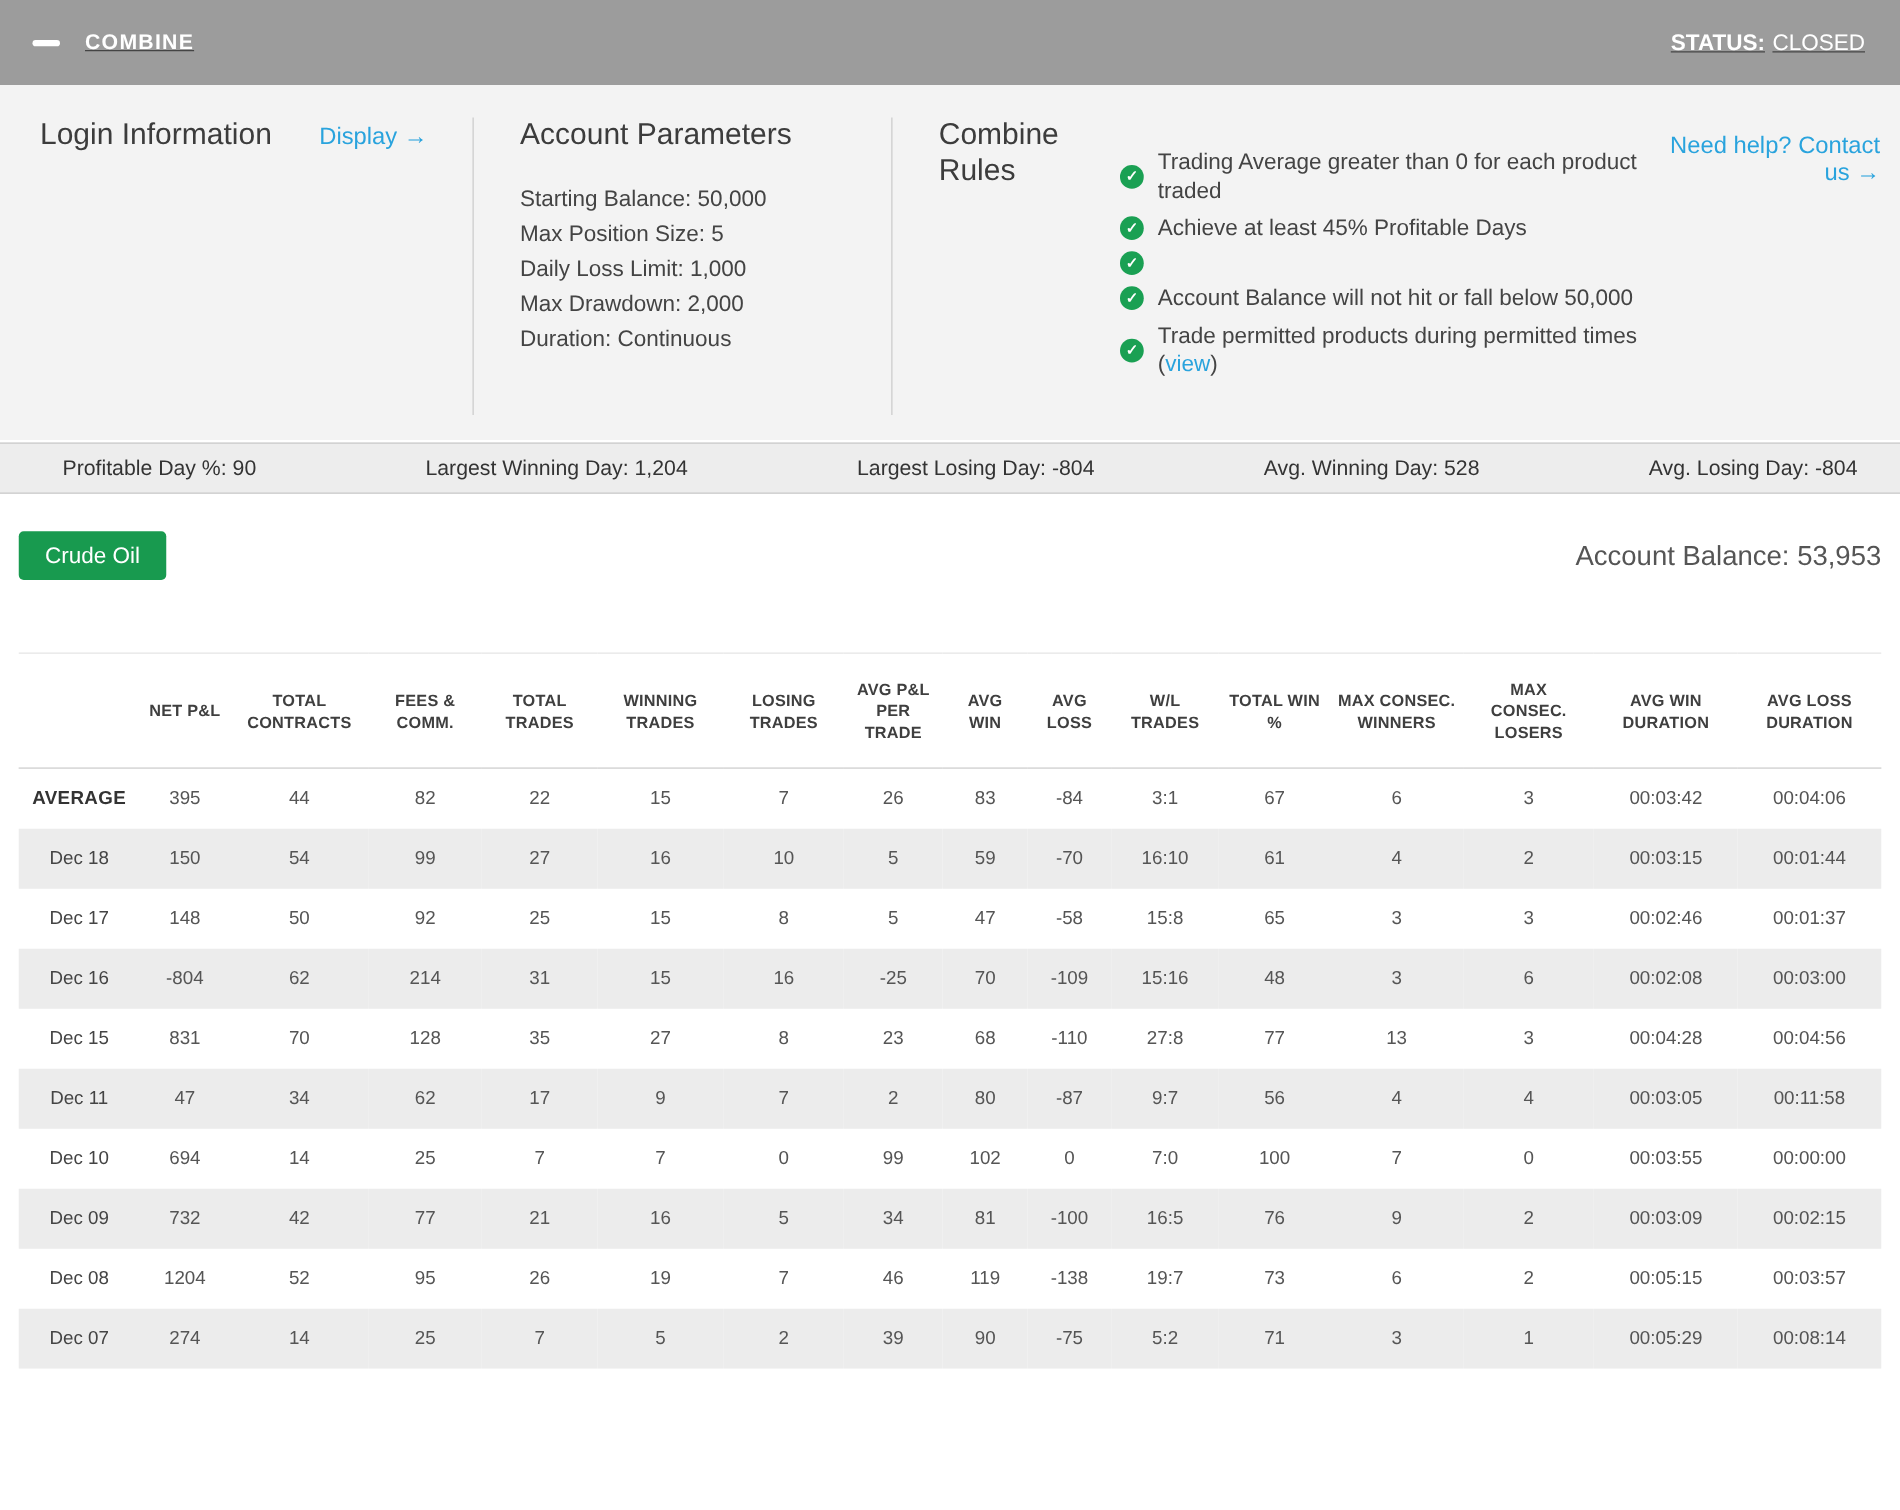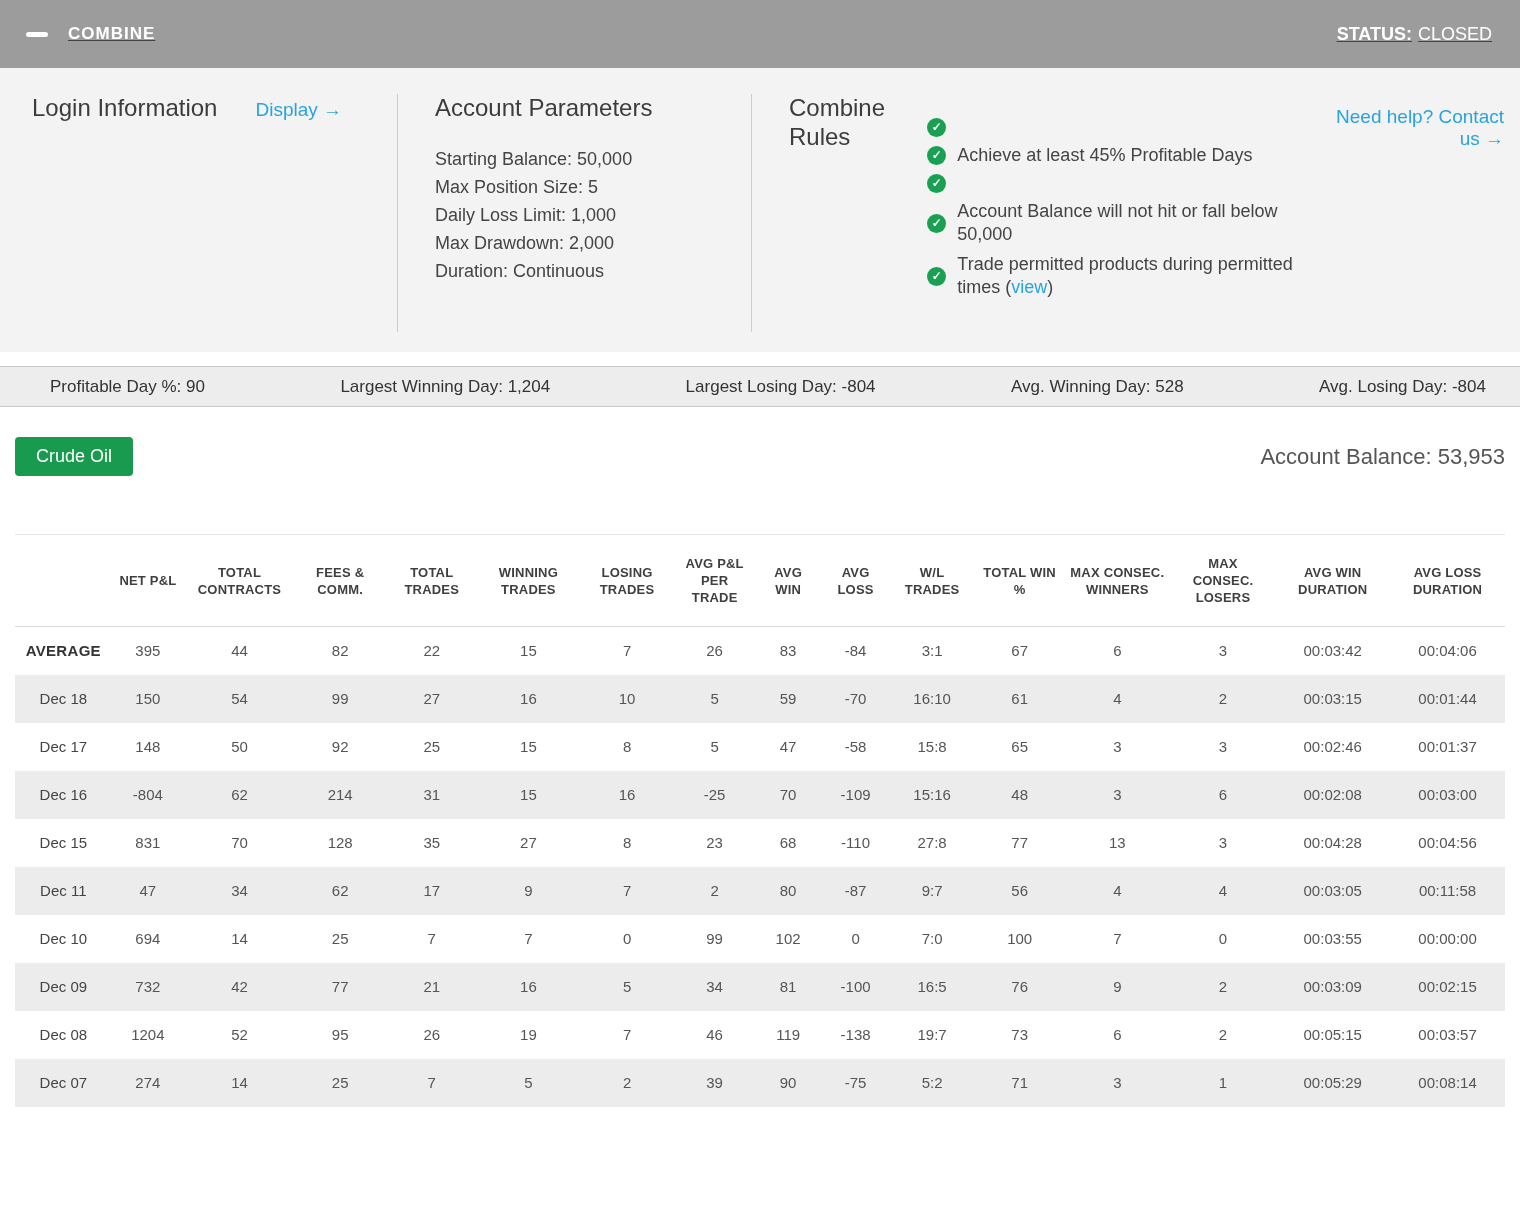--- a/index.html
+++ b/index.html
@@ -37,21 +37,20 @@
   }
   .topbar-status { color: #ffffff; font-size: 18px; }
   .topbar-status .status-label { font-weight: bold; margin-right: 6px; }
 
   
   .info-panel {
     background: #f3f3f3;
     display: flex;
     padding: 26px 16px 20px 32px;
     min-height: 284px;
-    gap: 19px;
   }
   .panel-heading {
     font-size: 24px;
     font-weight: 400;
     color: #3c3c3c;
     margin: 0;
     line-height: 1.2;
   }
   .col-login { width: 346px; flex: none; }
   .login-head { display: flex; align-items: baseline; gap: 38px; }
@@ -104,21 +103,21 @@
   }
   .help-row {
     margin-top: 12px;
     text-align: right;
     font-size: 19px;
     padding-right: 0;
   }
 
   
   .stats-bar {
-    margin-top: 14px;
+    margin-top: 2px;
     background: #ededed;
     border-top: 1px solid #c9c9c9;
     border-bottom: 1px solid #c9c9c9;
     height: 41px;
     display: flex;
     align-items: center;
     justify-content: space-between;
     padding: 0 34px 0 50px;
     font-size: 17px;
     color: #333;
@@ -209,20 +208,21 @@
       <div>Max Drawdown: 2,000</div>
       <div>Duration: Continuous</div>
     </div>
   </div>
 
   <div class="col-rules">
     <h2 class="panel-heading">Combine Rules</h2>
     <ul class="rules-list">
       <li>
         <span class="check-icon">✓</span>
+        <span>Trading Average greater than 0 for each product traded</span>
       </li>
       <li>
         <span class="check-icon">✓</span>
         <span>Achieve at least 45% Profitable Days</span>
       </li>
       <li>
         <span class="check-icon">✓</span>
       </li>
       <li>
         <span class="check-icon">✓</span>

